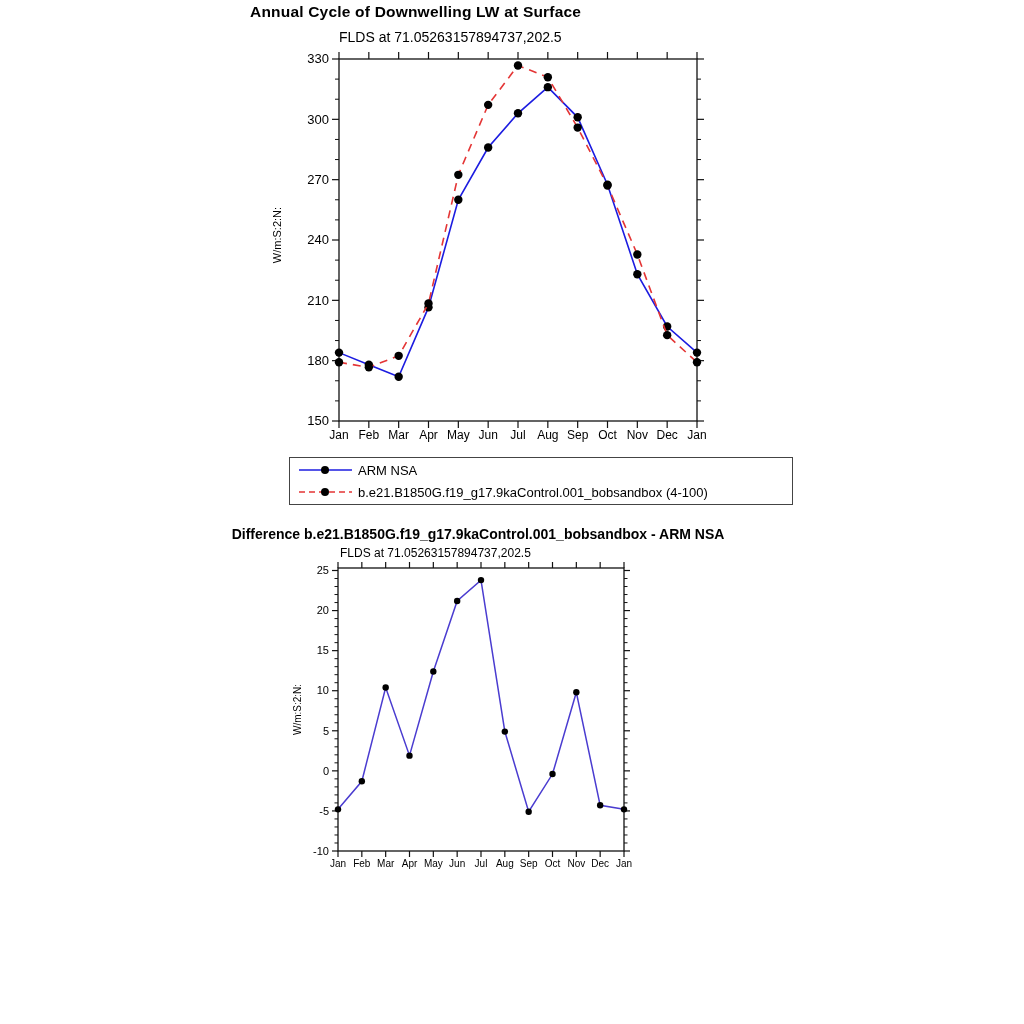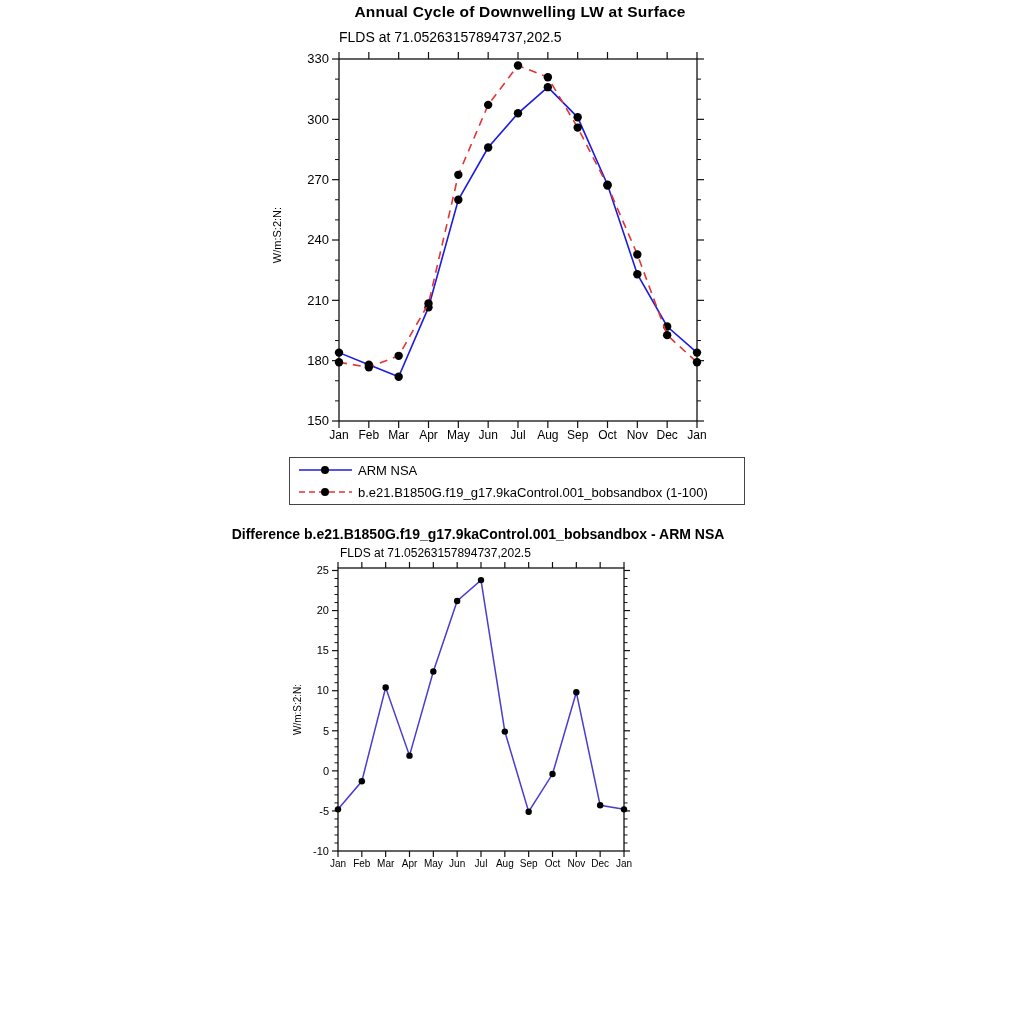--- a/index.html
+++ b/index.html
@@ -1,32 +1,32 @@
 <!DOCTYPE html>
 <html><head>
 <meta charset="utf-8">
 <style>
   html,body { margin:0; padding:0; background:#ffffff; }
   .canvas {
     position:relative; width:1024px; height:1024px; background:#ffffff;
     font-family:"Liberation Sans", sans-serif; color:#000; overflow:hidden;
   }
   .abs { position:absolute; }
-  .t-title { left:250px; top:3px; width:540px; text-align:center;
+  .t-title { left:250px; top:3px; width:540px; text-align:left;
              font-size:15.5px; font-weight:bold; letter-spacing:0.2px; }
   .t-sub   { left:339px; top:29px; font-size:14px; }
   .b-title { left:200px; top:526px; width:556px; text-align:center;
              font-size:14px; font-weight:bold; }
   .b-sub   { left:340px; top:546px; font-size:12px; }
   .ylab    { width:120px; text-align:center; transform:rotate(-90deg); }
   .ylab-top    { left:217px; top:229px; font-size:11px; }
   .ylab-bottom { left:237px; top:704px; font-size:10px; }
   svg.chart { position:absolute; overflow:visible; }
   svg text { font-family:"Liberation Sans", sans-serif; fill:#000; }
-  .legend { left:289px; top:457px; width:456px; height:48px;
+  .legend { left:289px; top:457px; width:504px; height:48px;
             border:1.4px solid #444; background:#fff;
             display:flex; flex-direction:column; justify-content:center;
             padding-left:6px; box-sizing:border-box; }
   .legend-row { display:flex; align-items:center; height:22px; }
   .legend-label { font-size:13px; white-space:nowrap; }
   .legend-sample { flex:0 0 auto; margin-right:2px; }
 </style>
 </head>
 <body>
 
@@ -170,21 +170,21 @@
         <line x1="3" y1="8" x2="56" y2="8" stroke-width="1.6" stroke="#1c1ce0"></line>
         <circle cx="29" cy="8" r="4" fill="#000"></circle>
       </svg>
       <span class="legend-label">ARM NSA</span>
     </div>
     <div class="legend-row">
       <svg class="legend-sample" width="60" height="16">
         <line x1="3" y1="8" x2="56" y2="8" stroke-width="1.6" stroke="#e43535" stroke-dasharray="6 4"></line>
         <circle cx="29" cy="8" r="4" fill="#000"></circle>
       </svg>
-      <span class="legend-label">b.e21.B1850G.f19_g17.9kaControl.001_bobsandbox (1-100)</span>
+      <span class="legend-label">b.e21.B1850G.f19_g17.9kaControl.001_bobsandbox (4-100)</span>
     </div>
   </div>
 
   <div class="abs b-title">Difference b.e21.B1850G.f19_g17.9kaControl.001_bobsandbox - ARM NSA</div>
   <div class="abs b-sub">FLDS at 71.05263157894737,202.5</div>
   <div class="abs ylab ylab-bottom">W/m:S:2:N:</div>
 
   <svg id="chart-bottom" class="chart" width="390" height="320" style="left:270px; top:555px;">
       <g>
         <rect x="68" y="13" width="286" height="283" fill="none" stroke="#111111" stroke-width="1.3"></rect>

